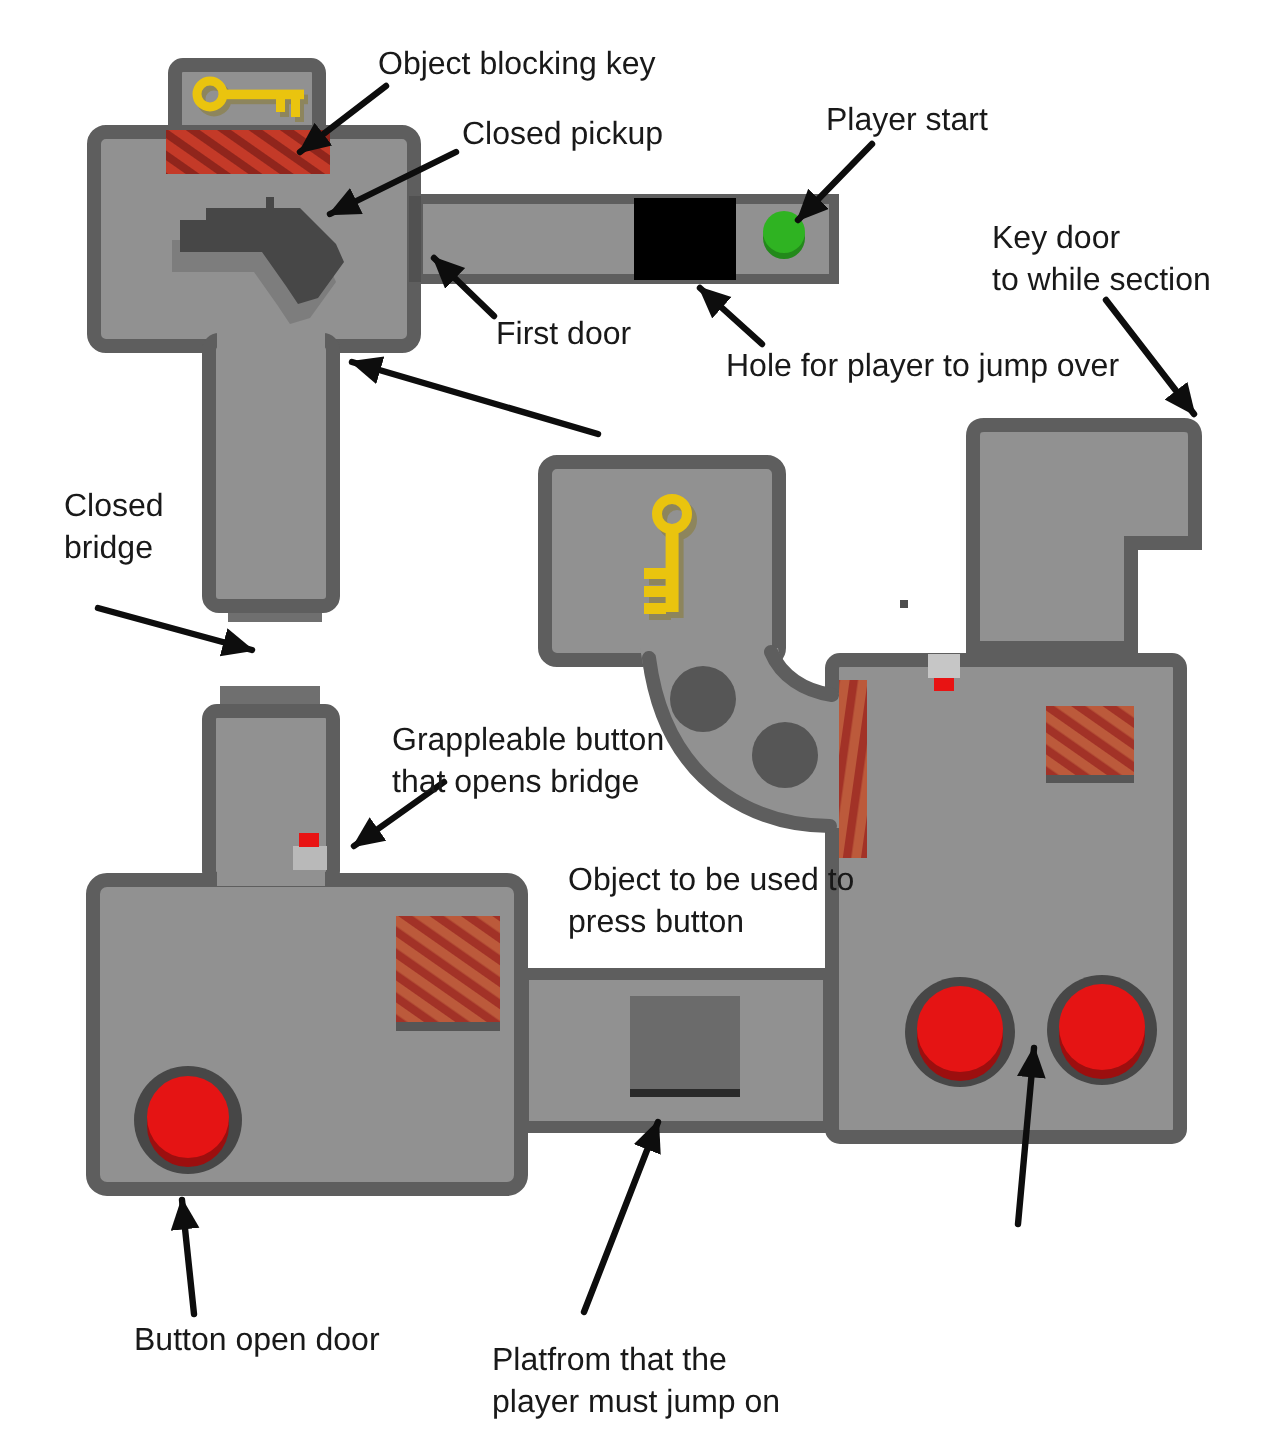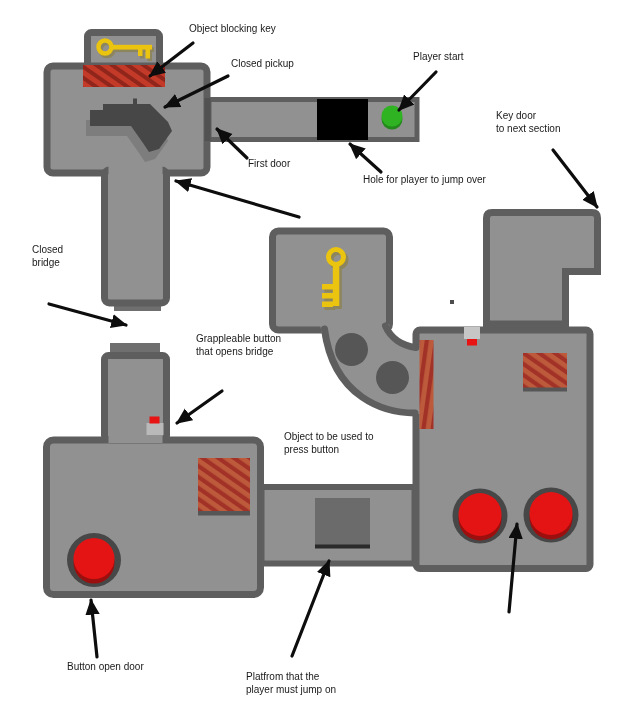--- a/index.html
+++ b/index.html
@@ -1,19 +1,19 @@
 <!DOCTYPE html>
 <html><head>
 <meta charset="utf-8">
 <style>
   html,body{margin:0;padding:0;background:#ffffff;}
   .stage{position:relative;width:640px;height:719px;background:#ffffff;overflow:hidden;
          font-family:"Liberation Sans",sans-serif;}
   .stage svg{position:absolute;left:0;top:0;}
-  .lbl{position:absolute;font-size:10px;line-height:1.32;color:#191919;
+  .lbl{position:absolute;font-size:16px;line-height:1.32;color:#191919;
        white-space:pre-line;font-family:"Liberation Sans",sans-serif;}
 </style>
 </head>
 <body>
 
 <div class="stage">
 
 <svg width="640" height="719" viewBox="0 0 640 719">
   <defs>
     <pattern id="hatchB" width="9" height="9" patternUnits="userSpaceOnUse" patternTransform="rotate(-55)">
@@ -139,26 +139,26 @@
     <line x1="97" y1="657" x2="91" y2="600" marker-end="url(#ah)"></line>
     <line x1="292" y1="656" x2="329" y2="561" marker-end="url(#ah)"></line>
     <line x1="509" y1="612" x2="517" y2="524" marker-end="url(#ah)"></line>
   </g>
 </svg>
 
 <div class="lbl" style="left:189px;top:22px">Object blocking key</div>
 <div class="lbl" style="left:231px;top:57px">Closed pickup</div>
 <div class="lbl" style="left:413px;top:50px">Player start</div>
 <div class="lbl" style="left:496px;top:109px">Key door
-to next section</div>
+to while section</div>
 <div class="lbl" style="left:248px;top:157px">First door</div>
 <div class="lbl" style="left:363px;top:173px">Hole for player to jump over</div>
 <div class="lbl" style="left:32px;top:243px">Closed
 bridge</div>
-<div class="lbl" style="left:196px;top:332px">Grappleable button
+<div class="lbl" style="left:196px;top:360px">Grappleable button
 that opens bridge</div>
 <div class="lbl" style="left:284px;top:430px">Object to be used to
 press button</div>
 <div class="lbl" style="left:67px;top:660px">Button open door</div>
 <div class="lbl" style="left:246px;top:670px">Platfrom that the
 player must jump on</div>
 
 </div>
 
 </body></html>

